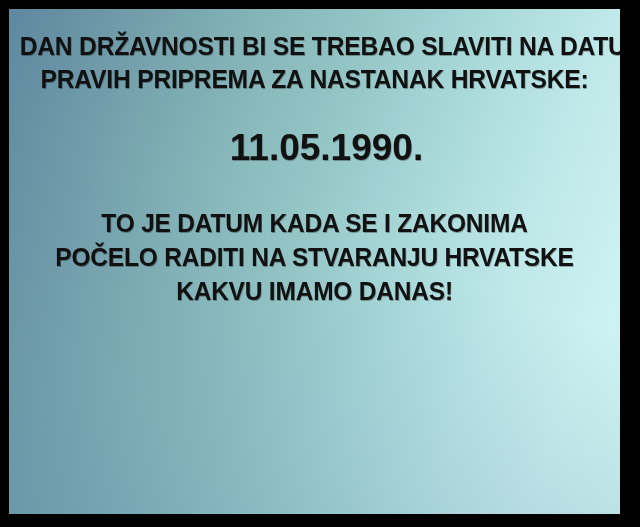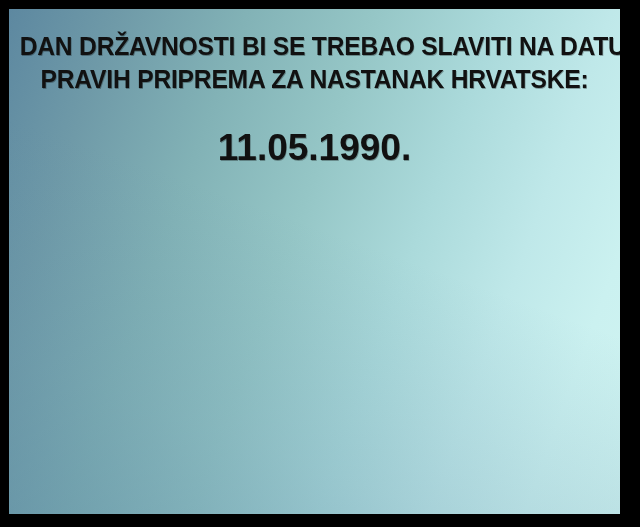--- a/index.html
+++ b/index.html
@@ -82,21 +82,21 @@
 
   
   #block-heading { padding-top: 21px; }
   #block-heading .line {
     font-size: 25.5px;
     line-height: 33px;
     transform: scaleX(0.965);
   }
 
   
-  #block-date { padding-top: 30px; }
+  #block-date { padding-top: 30px; margin-left: 12px; }
   #block-date .line {
     font-size: 37px;
     line-height: 44px;
     letter-spacing: 0px;
   }
 
   
   #block-law { padding-top: 42px; }
   #block-law .line {
     font-size: 25.5px;
@@ -128,16 +128,21 @@
       <div class="block" id="block-heading">
         <span class="line">DAN DRŽAVNOSTI BI SE TREBAO SLAVITI NA DATUM</span>
         <span class="line">PRAVIH PRIPREMA ZA NASTANAK HRVATSKE:</span>
       </div>
 
       <div class="block" id="block-date">
         <span class="line">11.05.1990.</span>
       </div>
 
 
+      <div class="block" id="block-closing">
+        <span class="line">TO JE DATUM KADA SE I ZAKONIMA</span>
+        <span class="line">POČELO RADITI NA STVARANJU HRVATSKE</span>
+        <span class="line">KAKVU IMAMO DANAS!</span>
+      </div>
 
     </div>
   </div>
 </div>
 
 </body></html>

